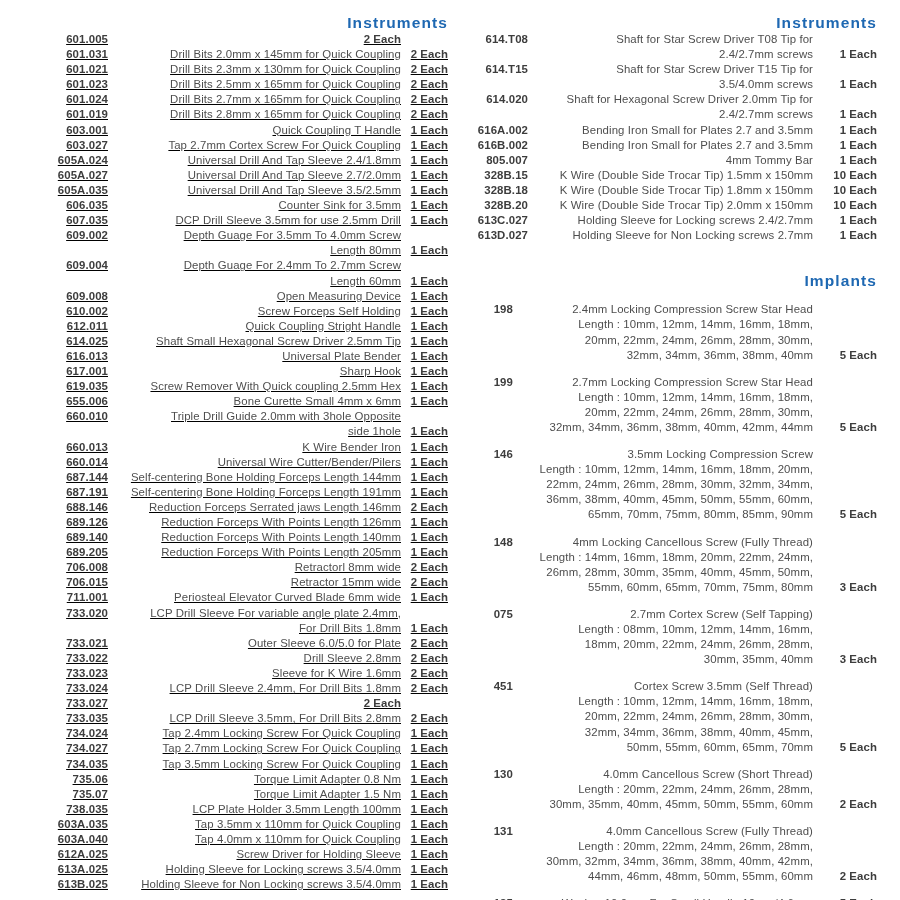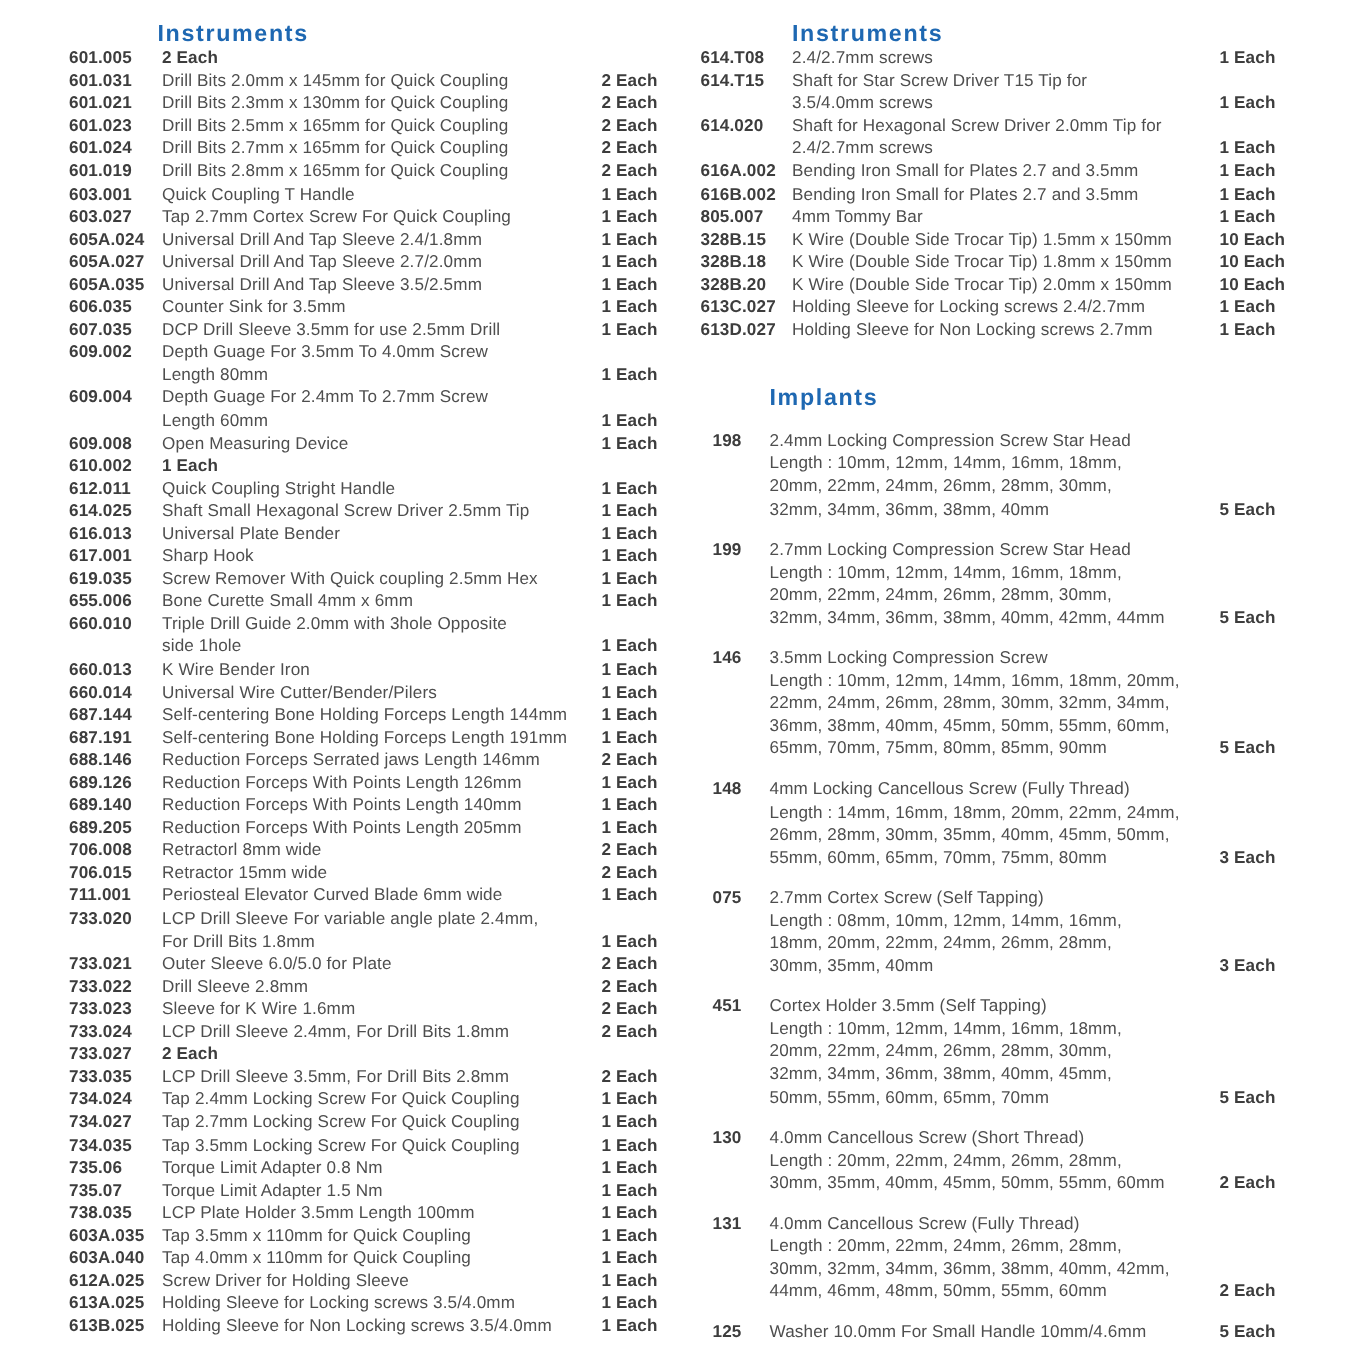--- a/index.html
+++ b/index.html
@@ -13,39 +13,39 @@
     position: relative;
     width: 900px;
     height: 900px;
     background: var(--page-bg);
     overflow: hidden;
     font-family: "Liberation Sans", sans-serif;
     font-size: 11.4px;
     line-height: 15.1px;
     letter-spacing: 0.1px;
   }
-  .col { position: absolute; top: 13px; }
+  .col { position: absolute; top: 13px; text-align: right; }
   .col-left  { left: 46px;  width: 402px; }
   .col-right { left: 467px; width: 410px; }
 
   .heading {
     color: var(--heading-blue);
     font-size: 15.5px;
     line-height: 19px;
     font-weight: 700;
     letter-spacing: 1.1px;
     margin: 0;
   }
   .heading-instruments-left  { margin-left: 59px; }
   .heading-instruments-right { margin-left: 61px; }
   .heading-implants          { margin-left: 46px; margin-top: 28px; }
   .sec-implants { margin-top: 22px; }
 
   .row { display: grid; }
-  .row-instruments-left  { grid-template-columns: 62px 293px 1fr; }
+  .row-instruments-left  { grid-template-columns: 62px 293px 1fr; text-decoration: underline; }
   .row-instruments-right { grid-template-columns: 61px 285px 1fr; }
   .row-implants          { grid-template-columns: 46px 300px 1fr; margin-bottom: 2px; margin-top: 12px; }
   .row-implants .part    { padding-left: 8px; }
 
   .part {
     font-weight: 700;
     color: var(--part-text);
     white-space: nowrap;
   }
   .desc { color: var(--desc-text); min-width: 0; }
@@ -171,20 +171,23 @@
   </div>
           <div class="row row-instruments-left">
     <span class="part">609.008</span>
     <span class="desc">
               <div class="desc-line">Open Measuring Device</div>
             </span>
     <span class="qty">1 Each</span>
   </div>
           <div class="row row-instruments-left">
     <span class="part">610.002</span>
+    <span class="desc">
+              <div class="desc-line">Screw Forceps Self Holding</div>
+            </span>
     <span class="qty">1 Each</span>
   </div>
           <div class="row row-instruments-left">
     <span class="part">612.011</span>
     <span class="desc">
               <div class="desc-line">Quick Coupling Stright Handle</div>
             </span>
     <span class="qty">1 Each</span>
   </div>
           <div class="row row-instruments-left">
@@ -435,20 +438,21 @@
     </section>
   </div>
 
   <div class="col col-right">
     <section class="sec">
       <h2 class="heading heading-instruments-right">Instruments</h2>
       <div class="rows">
           <div class="row row-instruments-right">
     <span class="part">614.T08</span>
     <span class="desc">
+              <div class="desc-line">Shaft for Star Screw Driver T08 Tip for</div>
               <div class="desc-line">2.4/2.7mm screws</div>
             </span>
     <span class="qty">1 Each</span>
   </div>
           <div class="row row-instruments-right">
     <span class="part">614.T15</span>
     <span class="desc">
               <div class="desc-line">Shaft for Star Screw Driver T15 Tip for</div>
               <div class="desc-line">3.5/4.0mm screws</div>
             </span>
@@ -571,21 +575,21 @@
               <div class="desc-line">2.7mm Cortex Screw (Self Tapping)</div>
               <div class="desc-line">Length : 08mm, 10mm, 12mm, 14mm, 16mm,</div>
               <div class="desc-line">18mm, 20mm, 22mm, 24mm, 26mm, 28mm,</div>
               <div class="desc-line">30mm, 35mm, 40mm</div>
             </span>
     <span class="qty">3 Each</span>
   </div>
           <div class="row row-implants">
     <span class="part">451</span>
     <span class="desc">
-              <div class="desc-line">Cortex Holder 3.5mm (Self Tapping)</div>
+              <div class="desc-line">Cortex Screw 3.5mm (Self Thread)</div>
               <div class="desc-line">Length : 10mm, 12mm, 14mm, 16mm, 18mm,</div>
               <div class="desc-line">20mm, 22mm, 24mm, 26mm, 28mm, 30mm,</div>
               <div class="desc-line">32mm, 34mm, 36mm, 38mm, 40mm, 45mm,</div>
               <div class="desc-line">50mm, 55mm, 60mm, 65mm, 70mm</div>
             </span>
     <span class="qty">5 Each</span>
   </div>
           <div class="row row-implants">
     <span class="part">130</span>
     <span class="desc">

